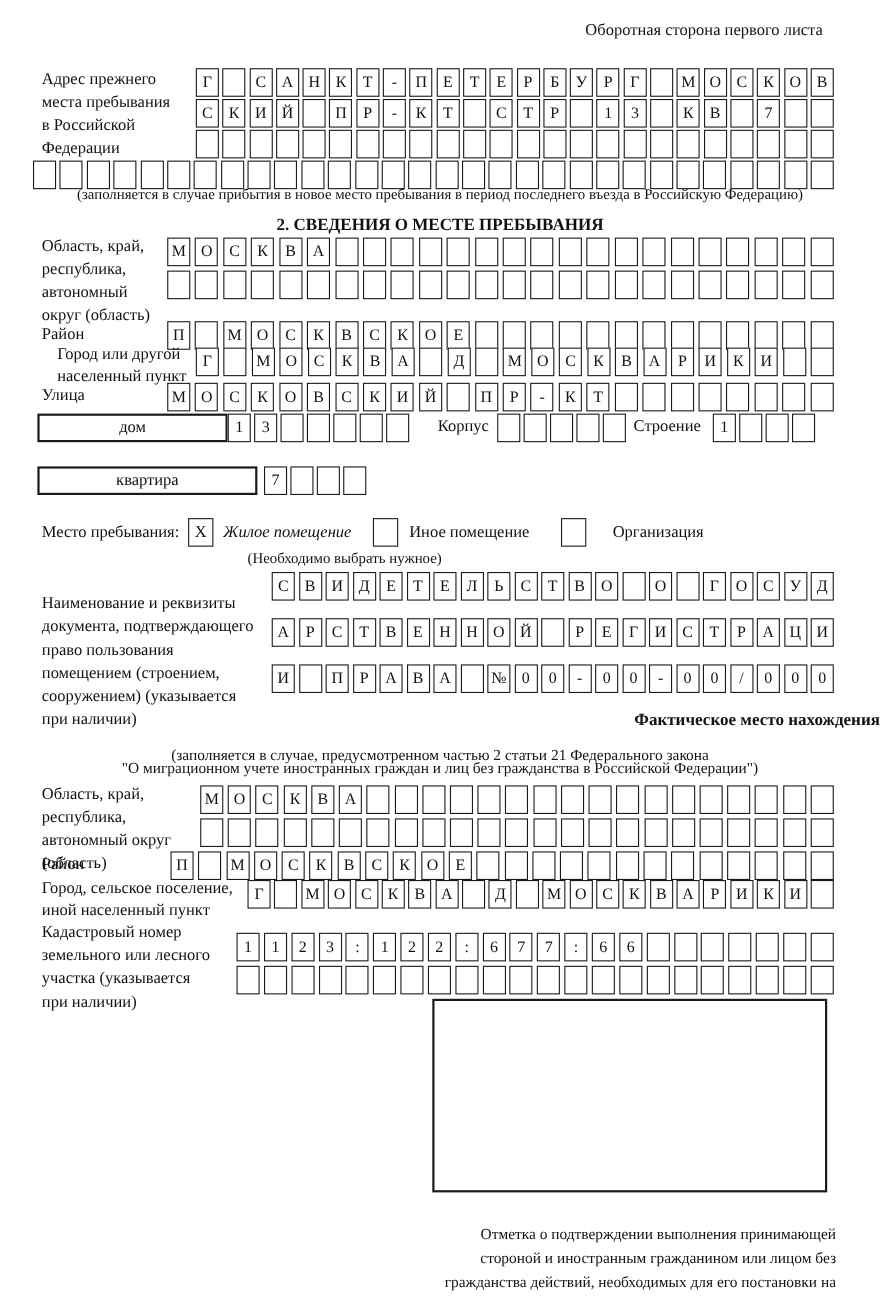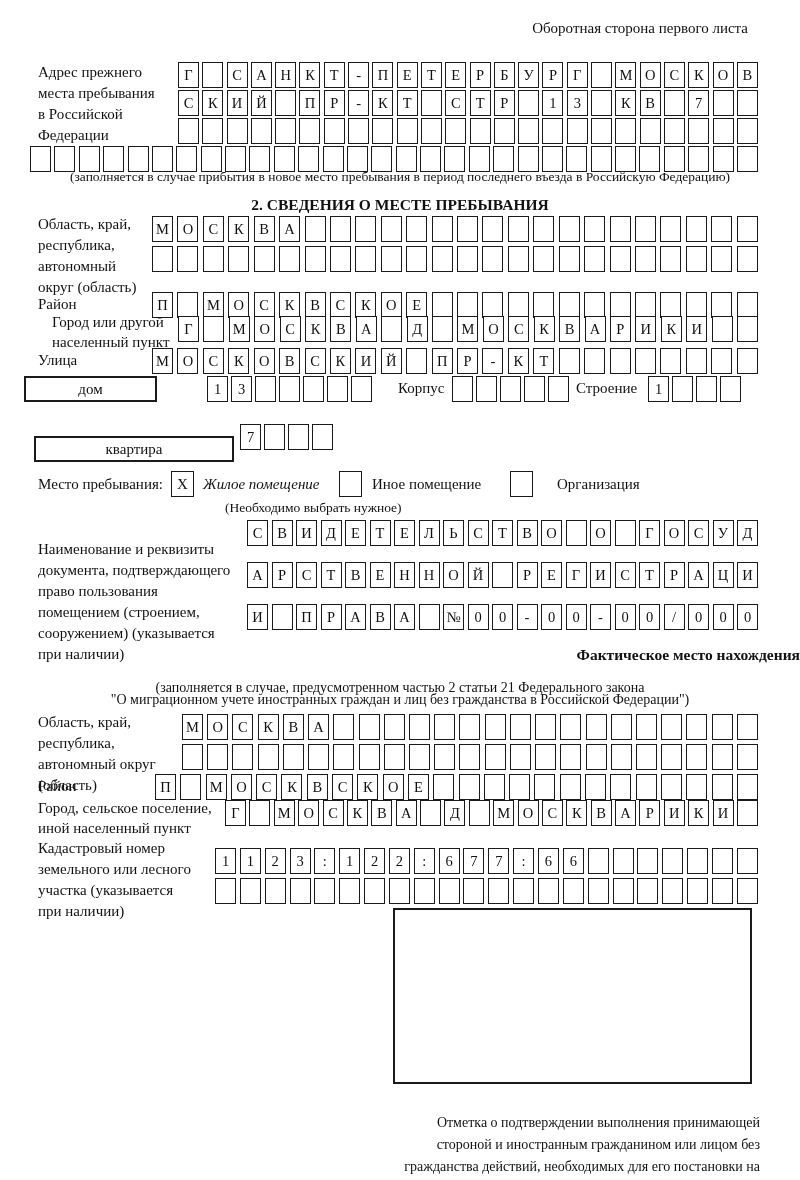--- a/index.html
+++ b/index.html
@@ -298,21 +298,21 @@
       <span class="cell"></span>
       <span class="cell"></span>
       <span class="cell"></span>
       <span class="cell"></span>
       <span class="cell"></span>
       <span class="cell"></span>
       <span class="cell"></span>
       <span class="cell"></span>
     </div>
 
-  <div class="abs bigbox" style="top:376px;left:24px;width:133px;">дом</div>
+  <div class="abs bigbox" style="top:376px;left:34px;width:173px;">дом</div>
   <div class="abs cellrow" style="top:376px;left:207px;width:165px;">
       <span class="cell">1</span>
       <span class="cell">3</span>
       <span class="cell"></span>
       <span class="cell"></span>
       <span class="cell"></span>
       <span class="cell"></span>
       <span class="cell"></span>
     </div>
   <div class="abs lbl" style="top:378px;left:398px;">Корпус</div>
@@ -324,21 +324,21 @@
       <span class="cell"></span>
     </div>
   <div class="abs lbl" style="top:378px;left:576px;">Строение</div>
   <div class="abs cellrow" style="top:376px;left:648px;width:93px;">
       <span class="cell">1</span>
       <span class="cell"></span>
       <span class="cell"></span>
       <span class="cell"></span>
     </div>
 
-  <div class="abs bigbox" style="top:436px;left:34px;width:200px;">квартира</div>
+  <div class="abs bigbox" style="top:424px;left:34px;width:200px;">квартира</div>
   <div class="abs cellrow" style="top:424px;left:240px;width:93px;">
       <span class="cell">7</span>
       <span class="cell"></span>
       <span class="cell"></span>
       <span class="cell"></span>
     </div>
 
   <div class="abs lbl" style="top:474px;left:38px;">Место пребывания:</div>
   <div class="abs chk" style="top:471px;left:171px;">X</div>
   <div class="abs lbl" style="top:474px;left:203px;font-style:italic;">Жилое помещение</div>

